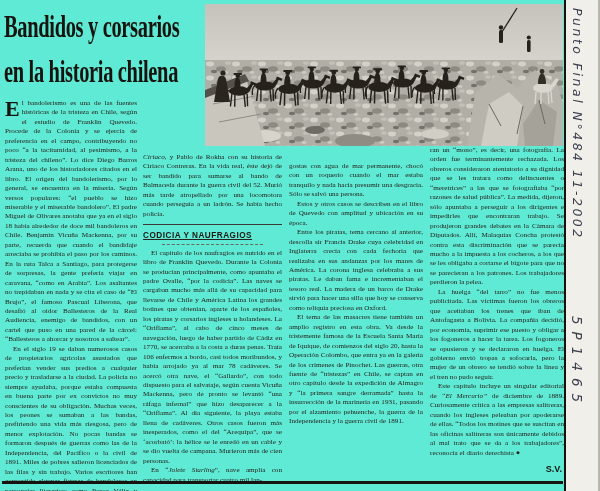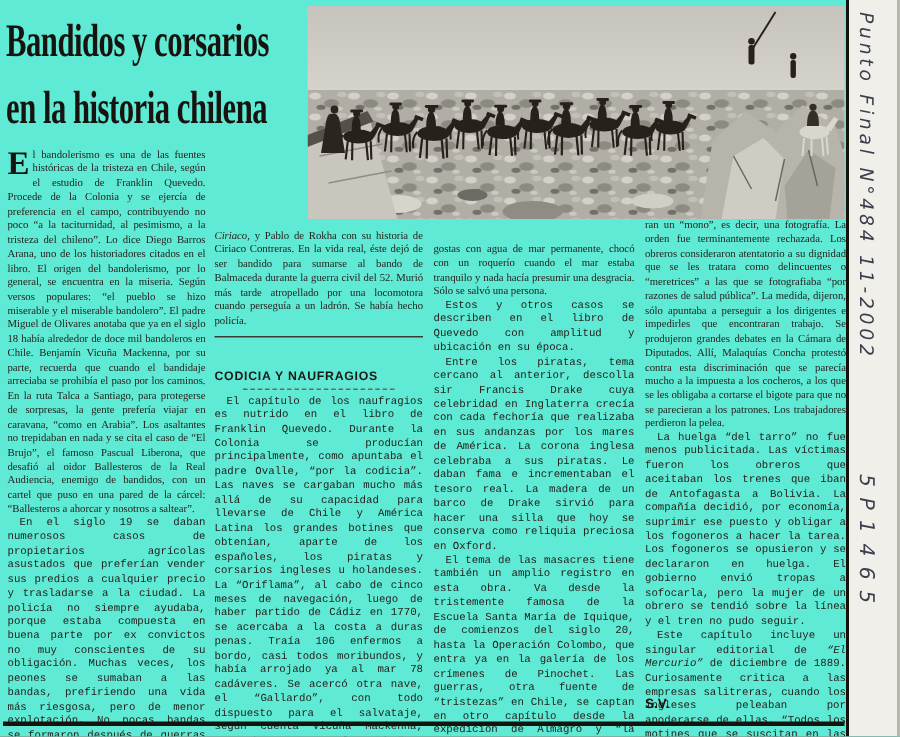--- a/index.html
+++ b/index.html
@@ -16,39 +16,39 @@
   .bottom-rule{position:absolute;left:2px;top:481px;width:561px;height:3px;background:#17140f;}
 
   .headline{position:absolute;left:4px;top:4px;width:220px;color:#17140f;}
   .headline .hl{
     display:block;font-weight:bold;font-size:31px;line-height:45px;white-space:nowrap;
     transform:scaleX(0.66);transform-origin:0 0;letter-spacing:-0.5px;
   }
 
   .col{position:absolute;text-align:justify;font-size:7.15px;line-height:9.45px;}
   .col p{margin:0;}
-  .col p.ind{text-indent:8px;font-family:Liberation Mono, monospace;}
+  .col p.ind{text-indent:8px;}
   .dropcap{
     float:left;font-weight:bold;font-size:22px;line-height:18px;
     padding:1px 2px 0 0;color:#17140f;
   }
   .c1{left:5px;top:99px;width:132px;}
   .c2{left:143px;top:153px;width:139px;}
   .c3{left:289px;top:162px;width:134px;}
   .c4{left:430px;top:146px;width:134px;}
 
-  .subhead-block{margin:5px 0 4px 0;border-top:1px solid #3c3932;padding-top:21px;}
+  .subhead-block{margin:5px 0 4px 0;border-top:1px solid #3c3932;padding-top:6px;text-decoration:underline;}
   .subhead{
     font-family:"Liberation Sans", sans-serif;font-weight:bold;
     font-size:8.2px;letter-spacing:0.5px;color:#1c1914;text-align:left;
   }
   .dash-rule{width:72%;margin:3px auto 0 auto;border-top:1px dashed #6a675f;height:0;}
 
   .byline{
-    position:absolute;left:430px;top:464px;width:132px;text-align:left;
+    position:absolute;left:430px;top:464px;width:132px;text-align:right;
     font-family:"Liberation Sans", sans-serif;font-weight:bold;font-size:9px;color:#17140f;
   }
 
   .photo{position:absolute;left:205px;top:4px;width:358px;height:142px;background:#c7c4be;}
   .photo svg{display:block;}
 
   .margin-note{
     position:absolute;writing-mode:vertical-rl;
     font-family:"DejaVu Sans", sans-serif;font-style:italic;color:#3b3e4d;
     white-space:nowrap;
@@ -149,20 +149,21 @@
     <p class="ind"><span>En el siglo 19 se daban numerosos casos de propietarios agrícolas asustados que preferían vender sus predios a cualquier precio y trasladarse a la ciudad. La policía no siempre ayudaba, porque estaba compuesta en buena parte por ex convictos no muy conscientes de su obligación. Muchas veces, los peones se sumaban a las bandas, prefiriendo una vida más riesgosa, pero de menor explotación. No pocas bandas se formaron después de guerras como las de la Independencia, del Pacífico o la civil de 1891. Miles de pobres salieron licenciados de las filas y sin trabajo. Varios escritores han convertido algunas figuras de bandoleros en personajes literarios: como Pezoa Véliz y Oscar Castro en varios poemas; Pablo Neruda en</span> </p>
   </div>
 
   <div class="col c2">
     <p><i>Ciriaco,</i><span> y Pablo de Rokha con su historia de Ciriaco Contreras. En la vida real, éste dejó de ser bandido para sumarse al bando de Balmaceda durante la guerra civil del 52. Murió más tarde atropellado por una locomotora cuando perseguía a un ladrón. Se había hecho policía.</span></p>
     <div class="subhead-block">
       <div class="subhead">CODICIA Y NAUFRAGIOS</div>
       <div class="dash-rule"></div>
     </div>
     <p class="ind"><span>El capítulo de los naufragios es nutrido en el libro de Franklin Quevedo. Durante la Colonia se producían principalmente, como apuntaba el padre Ovalle, “por la codicia”. Las naves se cargaban mucho más allá de su capacidad para llevarse de Chile y América Latina los grandes botines que obtenían, aparte de los españoles, los piratas y corsarios ingleses u holandeses. La “Oriflama”, al cabo de cinco meses de navegación, luego de haber partido de Cádiz en 1770, se acercaba a la costa a duras penas. Traía 106 enfermos a bordo, casi todos moribundos, y había arrojado ya al mar 78 cadáveres. Se acercó otra nave, el “Gallardo”, con todo dispuesto para el salvataje, según cuenta Vicuña Mackenna, pero de pronto se levantó “una ráfaga infernal” que hizo desaparecer a la “Oriflama”. Al día siguiente, la playa estaba llena de cadáveres. Otros casos fueron más inesperados, como el del “Arequipa”, que se ‘acorbató’: la hélice se le enredó en un cable y se dio vuelta de campana. Murieron más de cien personas.</span></p>
+    <p class="ind"><span>En “</span><i>Jolete Starling</i><span>”, nave amplia con capacidad para transportar cuatro mil lan-</span></p>
   </div>
 
   <div class="col c3">
     <p>gostas con agua de mar permanente, chocó con un roquerío cuando el mar estaba tranquilo y nada hacía presumir una desgracia. Sólo se salvó una persona.</p>
     <p class="ind">Estos y otros casos se describen en el libro de Quevedo con amplitud y ubicación en su época.</p>
     <p class="ind">Entre los piratas, tema cercano al anterior, descolla sir Francis Drake cuya celebridad en Inglaterra crecía con cada fechoría que realizaba en sus andanzas por los mares de América. La corona inglesa celebraba a sus piratas. Le daban fama e incrementaban el tesoro real. La madera de un barco de Drake sirvió para hacer una silla que hoy se conserva como reliquia preciosa en Oxford.</p>
     <p class="ind">El tema de las masacres tiene también un amplio registro en esta obra. Va desde la tristemente famosa de la Escuela Santa María de Iquique, de comienzos del siglo 20, hasta la Operación Colombo, que entra ya en la galería de los crímenes de Pinochet. Las guerras, otra fuente de “tristezas” en Chile, se captan en otro capítulo desde la expedición de Almagro y “la primera sangre derramada” hasta la insurrección de la marinería en 1931, pasando por el alzamiento pehuenche, la guerra de la Independencia y la guerra civil de 1891.</p>
   </div>
 
   <div class="col c4">

